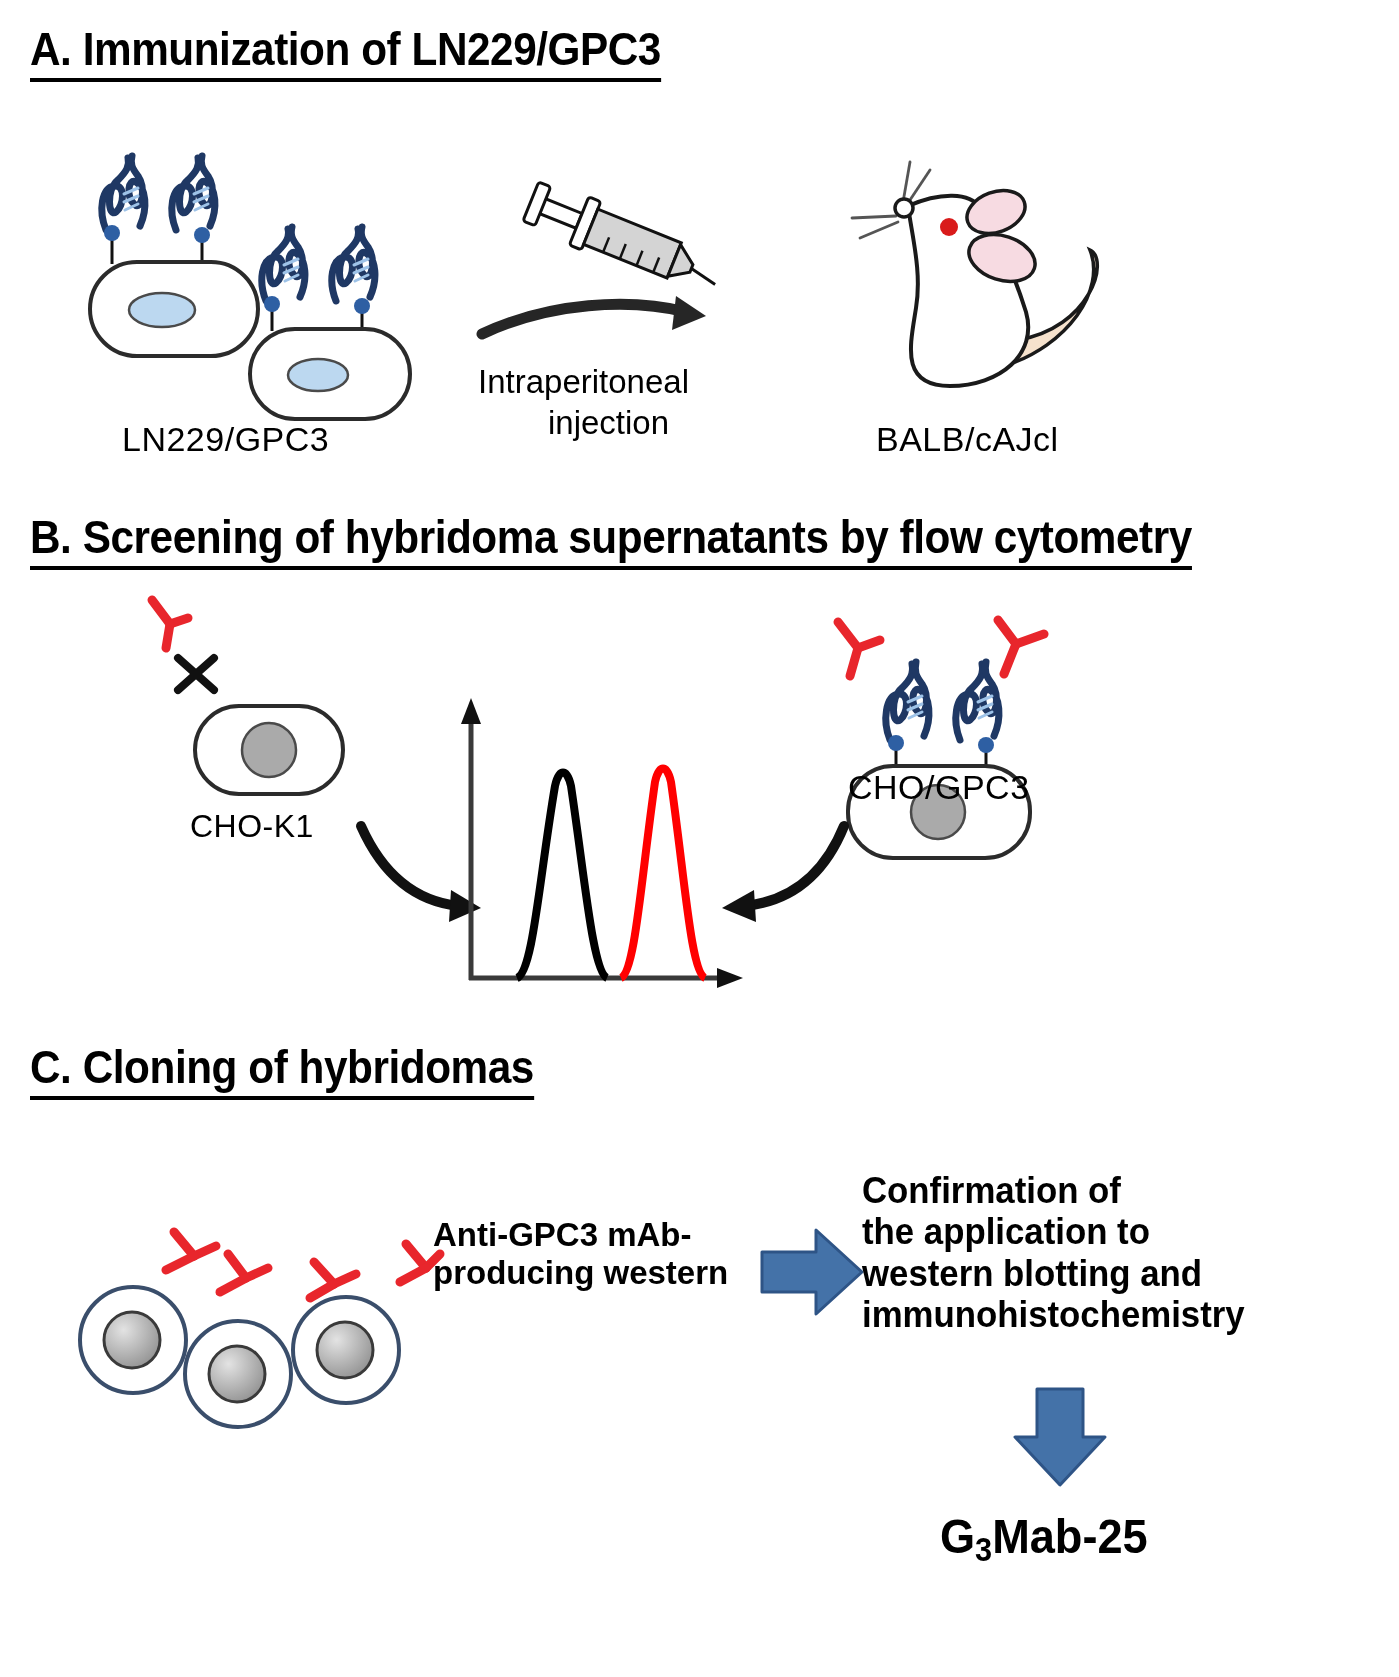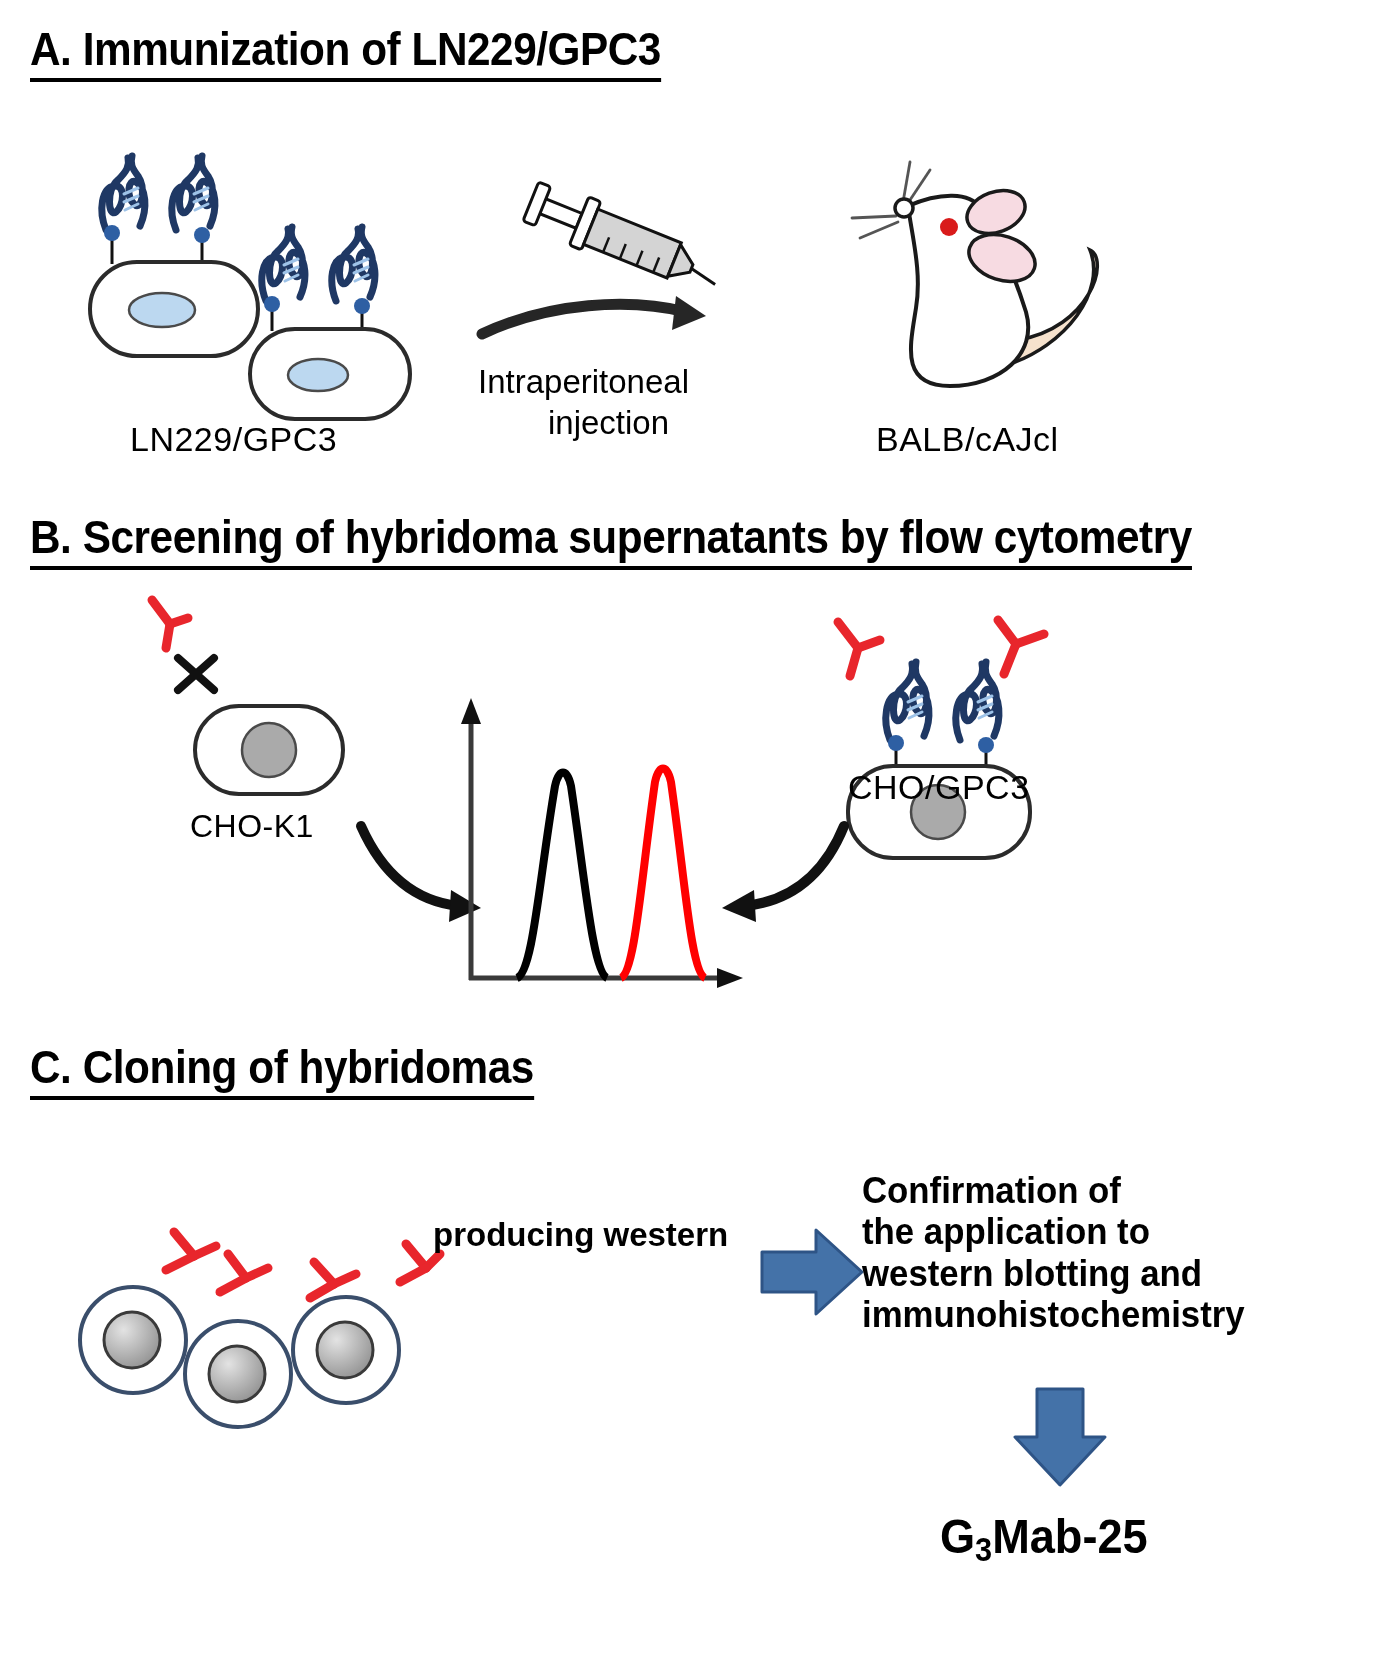--- a/index.html
+++ b/index.html
@@ -94,21 +94,21 @@
   <g stroke="#111" stroke-width="3">
     <line x1="32" y1="100" x2="32" y2="126"></line>
     <line x1="122" y1="102" x2="122" y2="126"></line>
   </g>
   <circle cx="32" cy="99" r="8" fill="#2e5fa3"></circle>
   <circle cx="122" cy="101" r="8" fill="#2e5fa3"></circle>
   <rect x="10" y="124" width="160" height="90" rx="45" ry="45" fill="#fff" stroke="#2b2b2b" stroke-width="4"></rect>
   <ellipse cx="78" cy="170" rx="30" ry="16" fill="#bcd8f0" stroke="#4a4a4a" stroke-width="2.5"></ellipse>
 </svg>
 
-<div class="cap" style="left:130px;top:420px;font-size:34px;letter-spacing:0.5px;">LN229/GPC3</div>
+<div class="cap" style="left:122px;top:420px;font-size:34px;letter-spacing:0.5px;">LN229/GPC3</div>
 
 <svg style="left:515px;top:190px;" width="210" height="110" viewBox="0 0 210 110">
   <g transform="rotate(22 105 55)">
 
     <rect x="16" y="40" width="42" height="16" fill="#fff" stroke="#111" stroke-width="3"></rect>
     <rect x="6" y="27" width="13" height="42" rx="3" fill="#fff" stroke="#111" stroke-width="3"></rect>
 
     <rect x="58" y="22" width="13" height="52" rx="3" fill="#fff" stroke="#111" stroke-width="3"></rect>
 
     <rect x="71" y="30" width="90" height="38" fill="#d4d4d4" stroke="#111" stroke-width="3"></rect>
@@ -268,20 +268,21 @@
 
   <circle cx="73" cy="190" r="53" fill="#fff" stroke="#3a4e6b" stroke-width="4"></circle>
   <circle cx="72" cy="190" r="28" fill="url(#nucgrad)" stroke="#3a3a3a" stroke-width="3"></circle>
   <circle cx="178" cy="224" r="53" fill="#fff" stroke="#3a4e6b" stroke-width="4"></circle>
   <circle cx="177" cy="224" r="28" fill="url(#nucgrad)" stroke="#3a3a3a" stroke-width="3"></circle>
   <circle cx="286" cy="200" r="53" fill="#fff" stroke="#3a4e6b" stroke-width="4"></circle>
   <circle cx="285" cy="200" r="28" fill="url(#nucgrad)" stroke="#3a3a3a" stroke-width="3"></circle>
 </svg>
 
 <div class="blk" style="left:433px;top:1216px;font-size:33px;">
+  <div>Anti-GPC3 mAb-</div>
   <div>producing western</div>
 </div>
 
 <svg style="left:758px;top:1222px;" width="110" height="100" viewBox="0 0 110 100">
   <path d="M4 30 L58 30 L58 8 L104 50 L58 92 L58 70 L4 70 Z" fill="#4472a8" stroke="#2e5486" stroke-width="3" stroke-linejoin="round"></path>
 </svg>
 
 <div class="blk-narrow" style="left:862px;top:1170px;font-size:37px;">
   <div>Confirmation of</div>
   <div>the application to</div>

